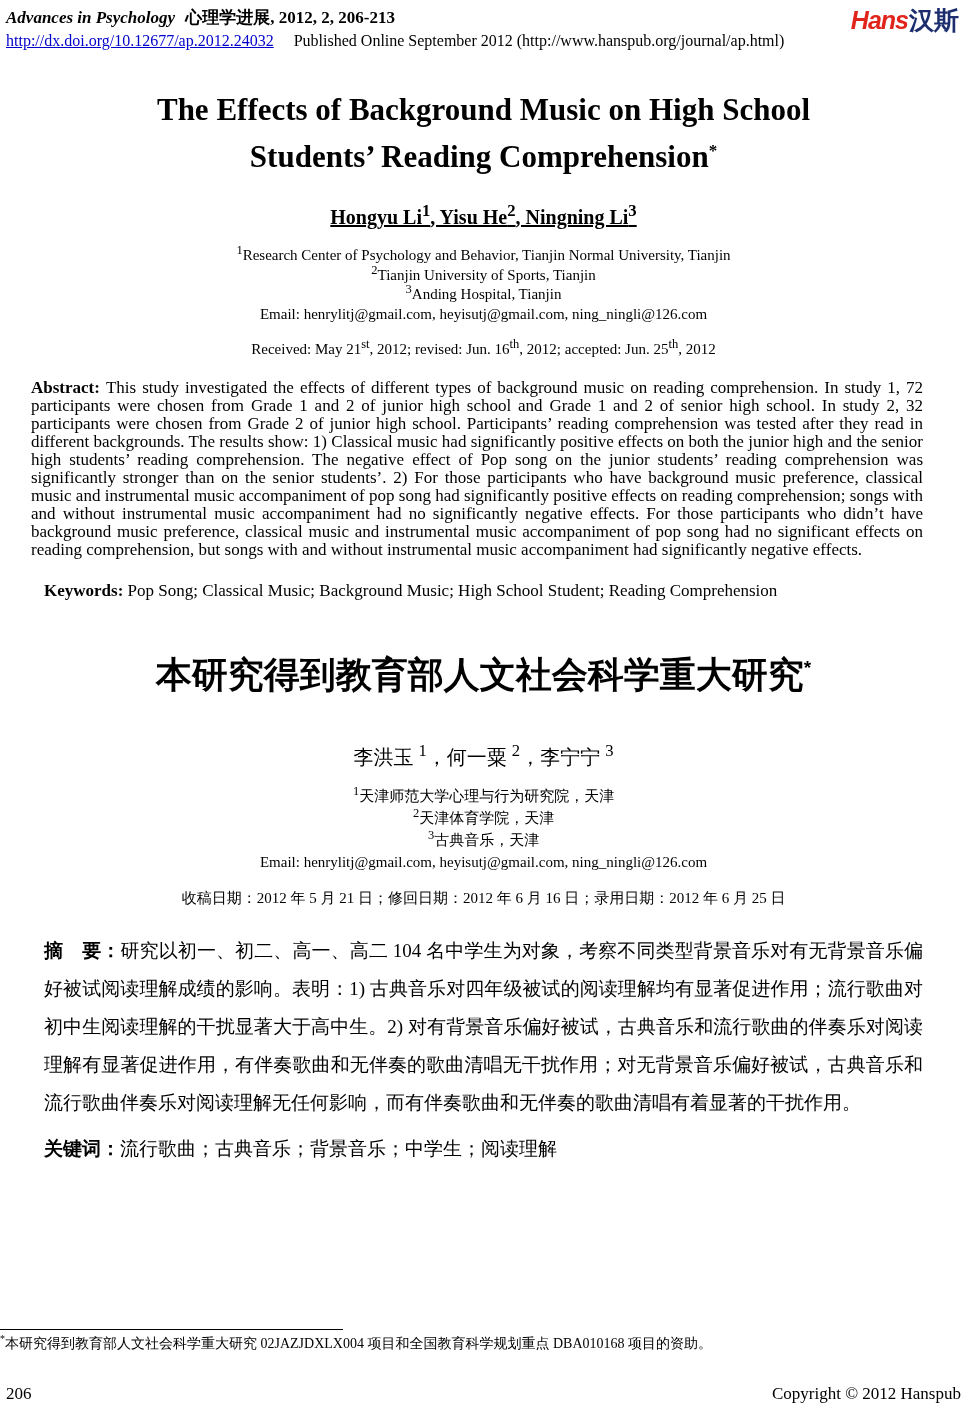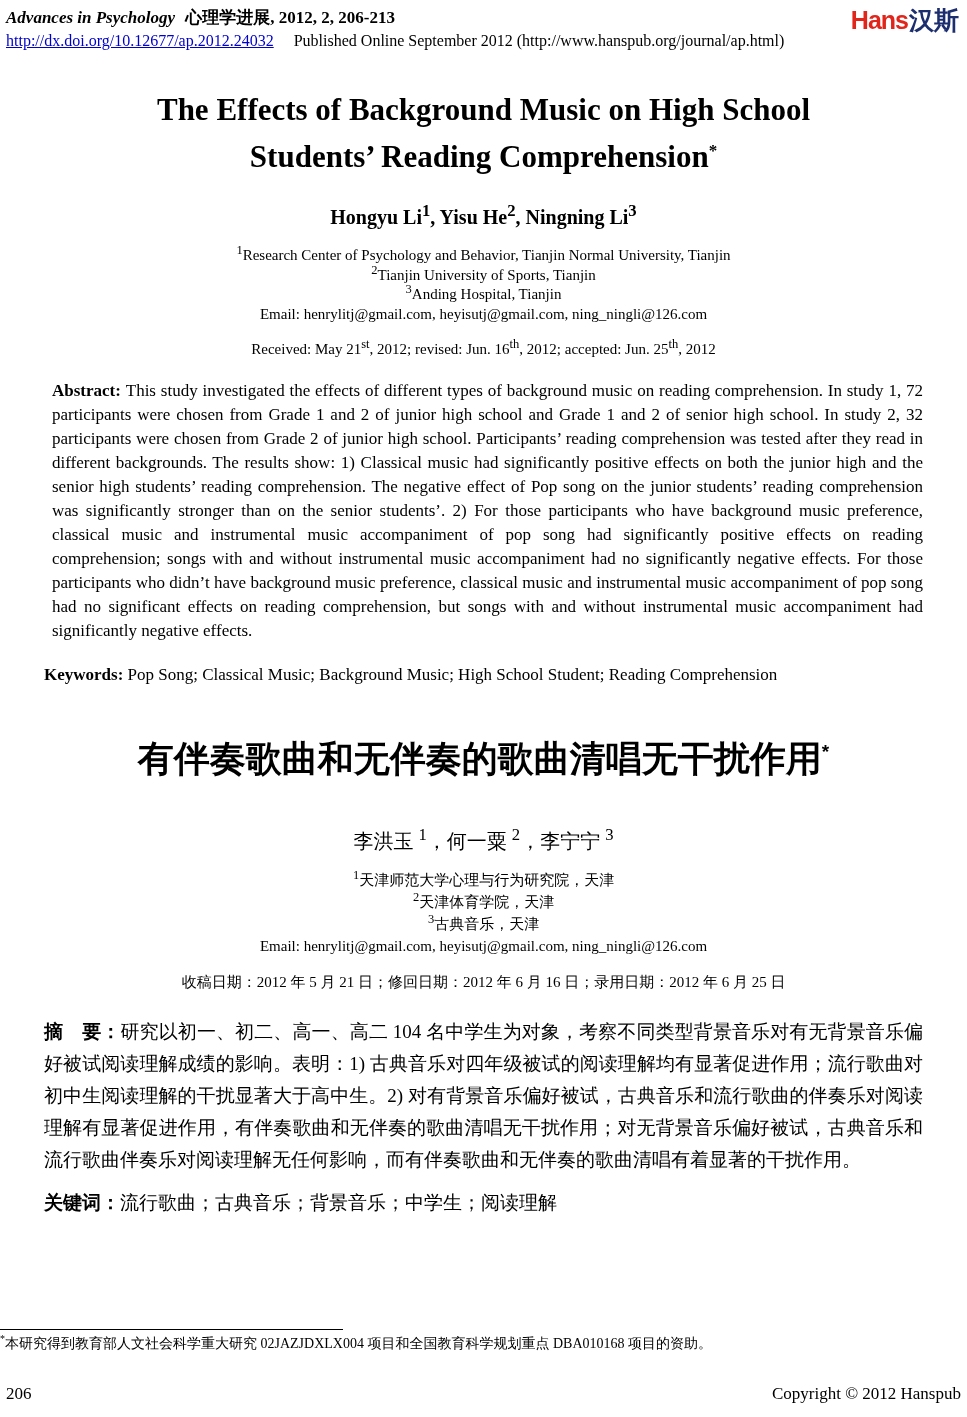--- a/index.html
+++ b/index.html
@@ -21,54 +21,54 @@
   .journal-en { font-style:italic; }
   .journal-cn { font-style:normal; margin-left:6px; }
   .header-line2 { font-size:16px; margin-top:3px; white-space:nowrap; }
   .doi-link { text-decoration:underline; cursor:pointer; }
   .pub-line { margin-left:16px; }
   .hans-logo {
     font-family:"Liberation Sans","DejaVu Sans",sans-serif;
     font-size:25px; font-weight:bold; white-space:nowrap; line-height:1;
     padding-top:2px;
   }
-  .hans-en { letter-spacing:-1px; }
+  .hans-en { font-style:italic; letter-spacing:-1px; }
   .hans-cn { font-style:normal; margin-left:1px; }
   
   .en-title {
     margin-top:36px;
     text-align:center; font-size:31px; font-weight:bold; line-height:47px;
   }
   .en-title sup { font-size:17px; }
   .authors-line {
     margin-top:26px; text-align:center;
-    font-size:20px; font-weight:bold;
+    font-size:20px; font-weight:bold;text-decoration:underline;
   }
   sup { line-height:0; }
   .affil-block { margin-top:17px; text-align:center; font-size:15px; line-height:19.5px; }
   .received-line { margin-top:17px; text-align:center; font-size:15px; }
   .abstract-par {
-    margin:21px 44px 0 52px;
-    font-size:17px; line-height:24px; text-align:justify;
+    margin:21px 44px 0 31px;
+    font-size:17px; line-height:18px; text-align:justify;
   }
   .par-label-en { font-weight:bold; }
   .keywords-par { margin:22px 44px 0 44px; font-size:17px; }
   
   .cn-title {
     margin-top:50px; text-align:center;
     font-family:"Liberation Sans","DejaVu Sans",sans-serif;
     font-size:36px; font-weight:bold;
   }
   .cn-title sup { font-size:19px; }
   .cn-authors { margin-top:44px; text-align:center; font-size:20px; }
   .cn-affil-block { margin-top:14px; text-align:center; font-size:15px; line-height:22px; }
   .cn-dates { margin-top:16px; text-align:center; font-size:15px; }
   .cn-abstract {
     margin:24px 44px 0 44px;
-    font-size:19px; line-height:32px; text-align:justify;
+    font-size:19px; line-height:38px; text-align:justify;
   }
   .par-label-cn {
     font-weight:bold;
     font-family:"Liberation Sans","DejaVu Sans",sans-serif;
   }
   .cn-keywords { margin:14px 44px 0 44px; font-size:19px; }
   
   .footnote { position:absolute; left:0; right:6px; top:1329px; font-size:14px; }
   .footnote-rule { width:343px; height:0; border-top:1.5px solid #000; margin-bottom:3px; }
   .footnote-mark { font-size:10px; vertical-align:super; }
@@ -121,21 +121,21 @@
 
   <div class="abstract-par">
     <span class="par-label-en">Abstract: </span><span>This study investigated the effects of different types of background music on reading comprehension. In study 1, 72 participants were chosen from Grade 1 and 2 of junior high school and Grade 1 and 2 of senior high school. In study 2, 32 participants were chosen from Grade 2 of junior high school. Participants’ reading comprehension was tested after they read in different backgrounds. The results show: 1) Classical music had significantly positive effects on both the junior high and the senior high students’ reading comprehension. The negative effect of Pop song on the junior students’ reading comprehension was significantly stronger than on the senior students’. 2) For those participants who have background music preference, classical music and instrumental music accompaniment of pop song had significantly positive effects on reading comprehension; songs with and without instrumental music accompaniment had no significantly negative effects. For those participants who didn’t have background music preference, classical music and instrumental music accompaniment of pop song had no significant effects on reading comprehension, but songs with and without instrumental music accompaniment had significantly negative effects.</span>
   </div>
 
   <div class="keywords-par">
     <span class="par-label-en">Keywords: </span><span>Pop Song; Classical Music; Background Music; High School Student; Reading Comprehension</span>
   </div>
 
   <div class="cn-title">
-    <span>有伴奏歌曲和无伴奏的歌曲清唱无干扰作用</span><sup>*</sup>
+    <span>本研究得到教育部人文社会科学重大研究</span><sup>*</sup>
   </div>
 
   <div class="cn-authors">
     <span>李洪玉 </span><sup>1</sup><span>，何一粟 </span><sup>2</sup><span>，李宁宁 </span><sup>3</sup>
   </div>
 
   <div class="cn-affil-block">
     <div><sup>1</sup><span>天津师范大学心理与行为研究院，天津</span></div>
     <div><sup>2</sup><span>天津体育学院，天津</span></div>
     <div><sup>3</sup><span>古典音乐，天津</span></div>

